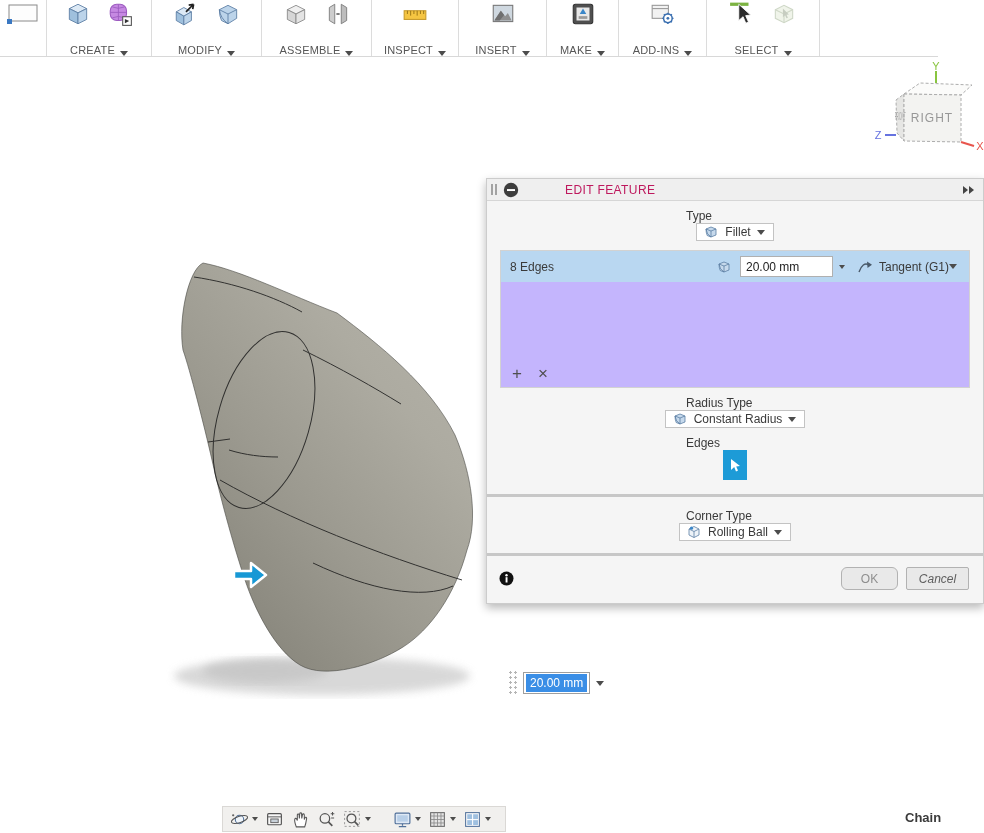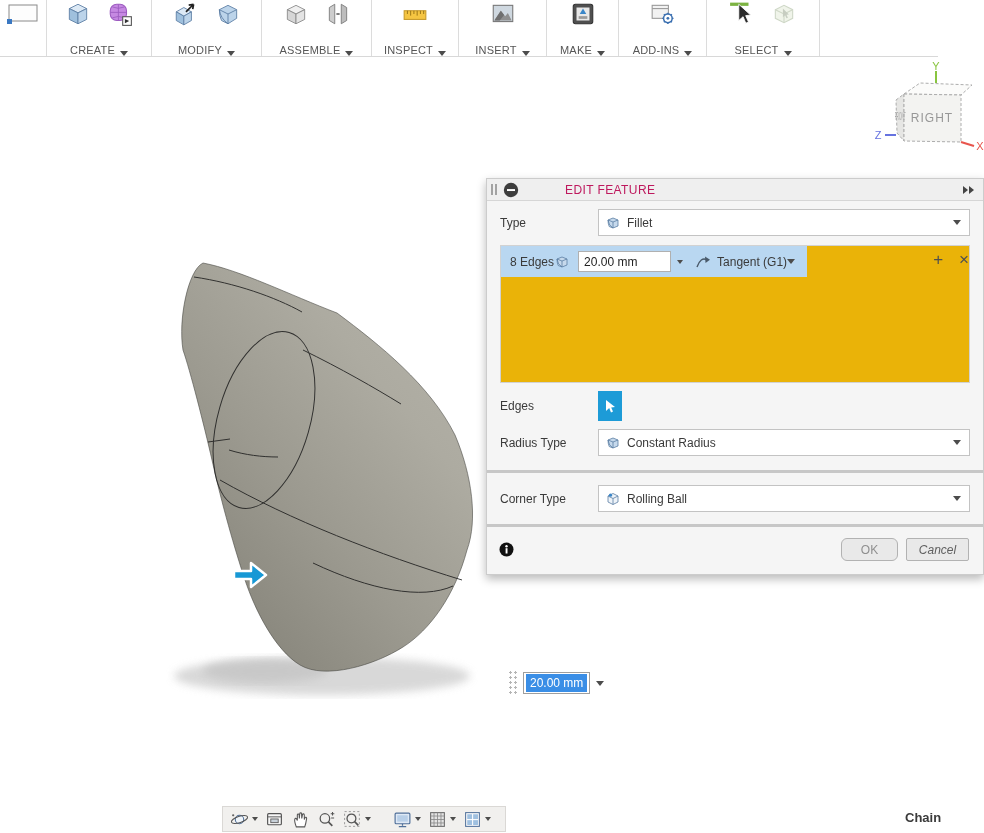--- a/index.html
+++ b/index.html
@@ -24,27 +24,27 @@
 
   
   #edit-feature-dialog { position:absolute; left:486px; top:178px; width:498px;
     background:#f5f5f5; border:1px solid #cccccc;
     box-shadow:0 4px 9px rgba(0,0,0,.28); font-size:12px; color:#3a3a3a; }
   #dlg-titlebar { height:22px; background:#efefef; border-bottom:1px solid #d6d6d6;
     display:flex; align-items:center; padding:0 7px 0 4px; gap:6px; }
   #dlg-title { color:#be185d; letter-spacing:.4px;margin-left:40px; }
   .grip { display:flex; gap:2px; cursor:move; }
   .grip i { display:block; width:2px; height:11px; background:#a2a2a2; }
-  .row { display:flex; align-items:center; margin:8px 13px 0 13px; }
+  .row { display:flex; align-items:center; margin:8px 13px 0 13px;flex-direction:column; }
   .row .lbl { width:98px; flex:none; color:#3a3a3a; }
   .select { flex:1; height:27px; background:#fff; border:1px solid #c3c3c3;
     display:flex; align-items:center; gap:6px; padding:0 8px 0 6px; cursor:pointer; }
   .select .chev { margin-left:auto; }
-  #sel-listbox { margin:9px 13px 0 13px; height:138px; background:#eab308;
-    border:1px solid #d2d2d2; display:flex; flex-direction:row; }
+  #sel-listbox { margin:9px 13px 0 13px; height:138px; background:#c4b5fd;
+    border:1px solid #d2d2d2; display:flex; flex-direction:column; }
   #sel-row { height:31px; background:#b9d7f1; display:flex; align-items:center;
     padding:0 8px 0 9px; flex:none; }
   #sel-row .val-input { width:93px; height:21px; border:1px solid #b0b0b0;
     background:#fff; font:12px "Liberation Sans", sans-serif; color:#222;
     padding:0 5px; margin-left:8px; }
   .list-empty { flex:1; }
   .list-actions { height:27px; display:flex; align-items:center; gap:16px;
     padding-left:11px; color:#4f4f4f; flex:none; }
   .list-actions span { font-size:17px; line-height:1; cursor:pointer; }
   #edges-btn { width:24px; height:30px; background:#1d9bd7; border:none;
@@ -329,38 +329,38 @@
       <span class="chev" style="margin-left:auto; margin-right:4px"></span>
     </div>
     <div class="list-empty"></div>
     <div class="list-actions">
       <span>+</span>
       <span>×</span>
     </div>
   </div>
 
   <div class="row">
-    <span class="lbl">Edges</span>
-    <button id="edges-btn">
-      <svg width="13" height="15" viewBox="0 0 13 15">
-        <path d="M2,1 L2,12 L5.2,9 L7,13.5 L9,12.6 L7.2,8.4 L11,8 Z" fill="#fff"></path>
-      </svg>
-    </button>
-  </div>
-
-  <div class="row">
     <span class="lbl">Radius Type</span>
     <div class="select">
       <svg class="icon16" viewBox="0 0 16 16">
         <path d="M3,5 L8,3 L13,5 L13,11 L8,13 L4.2,11.5 Q3,8.5 3,5 Z" fill="#c6d9ec" stroke="#5b7da3" stroke-width=".8"></path>
         <path d="M3,5 L8,7 L13,5 M8,7 V13 M3,5 Q3.6,10.5 8,13" fill="none" stroke="#5b7da3" stroke-width=".8"></path>
       </svg>
       <span>Constant Radius</span>
       <span class="chev"></span>
     </div>
+  </div>
+
+  <div class="row">
+    <span class="lbl">Edges</span>
+    <button id="edges-btn">
+      <svg width="13" height="15" viewBox="0 0 13 15">
+        <path d="M2,1 L2,12 L5.2,9 L7,13.5 L9,12.6 L7.2,8.4 L11,8 Z" fill="#fff"></path>
+      </svg>
+    </button>
   </div>
 
 
   <div class="divider"></div>
 
   <div class="row" style="margin-top:12px">
     <span class="lbl">Corner Type</span>
     <div class="select">
       <svg class="icon16" viewBox="0 0 16 16">
         <path d="M3,5 L8,2.5 L13,5 L13,11 L8,13.5 L3,11 Z" fill="#eef3f8" stroke="#5b7da3" stroke-width=".8"></path>

